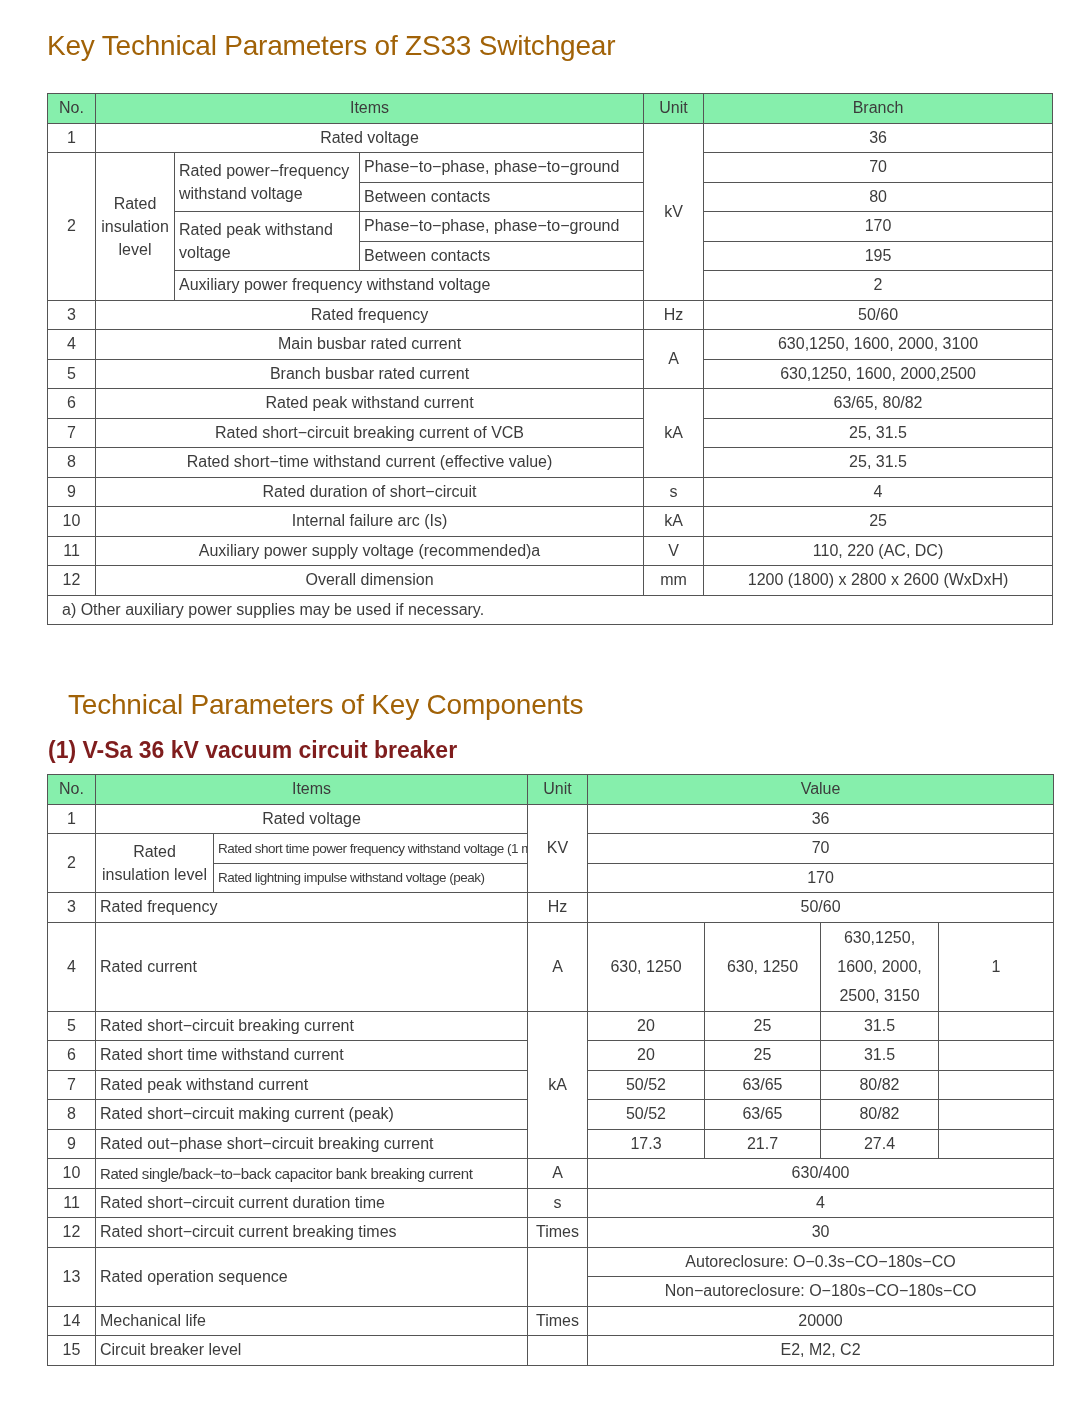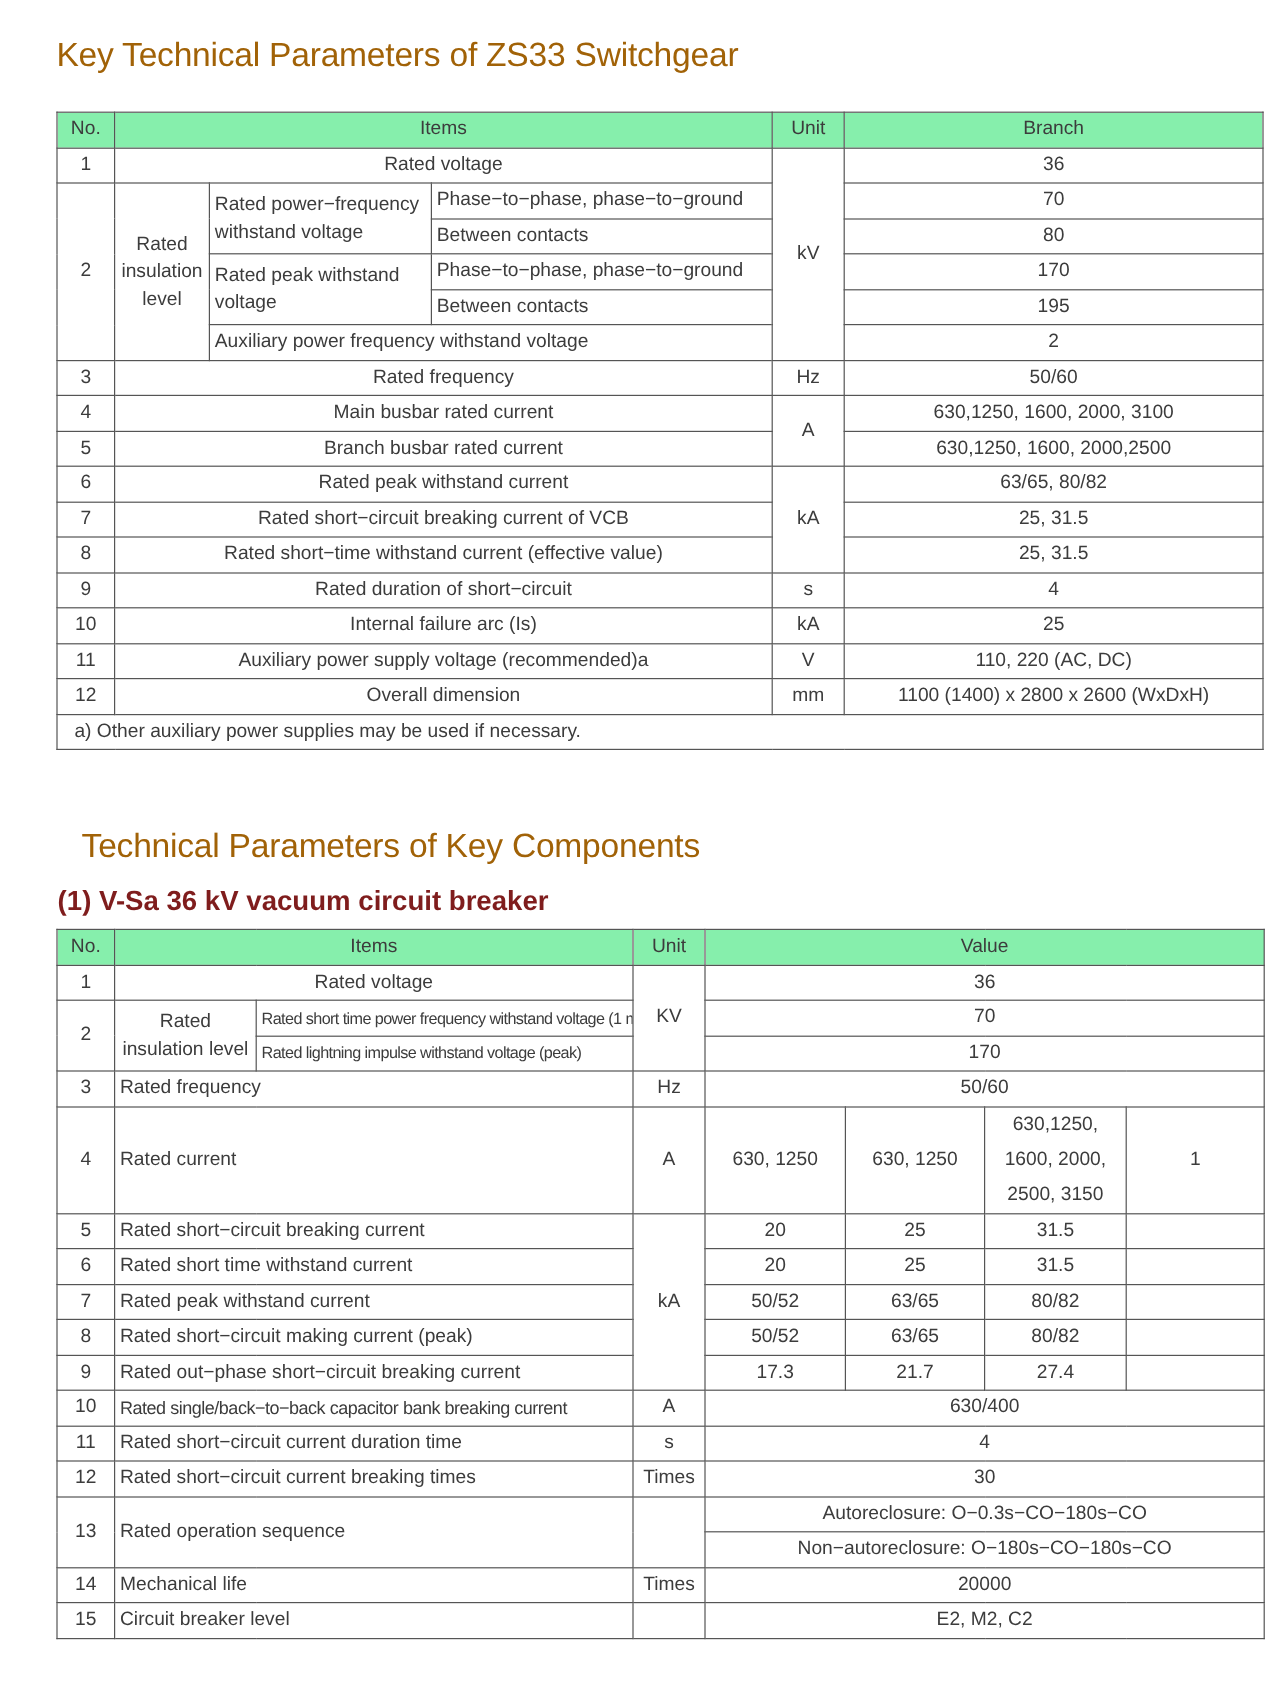--- a/index.html
+++ b/index.html
@@ -116,21 +116,21 @@
   <tr>
     <td>11</td>
     <td colspan="3">Auxiliary power supply voltage (recommended)a</td>
     <td>V</td>
     <td>110, 220 (AC, DC)</td>
   </tr>
   <tr>
     <td>12</td>
     <td colspan="3">Overall dimension</td>
     <td>mm</td>
-    <td>1100 (1400) x 2800 x 2600 (WxDxH)</td>
+    <td>1200 (1800) x 2800 x 2600 (WxDxH)</td>
   </tr>
   <tr>
     <td colspan="6" class="left" style="padding-left:14px;">a) Other auxiliary power supplies may be used if necessary.</td>
   </tr>
 </tbody>
   </table>
 
 <h1 class="title" style="left:50px; top:689px;margin-left:18px;">Technical Parameters of Key Components</h1>
 <h2 class="subtitle" style="left:48px; top:737px;">(1) V-Sa 36 kV vacuum circuit breaker</h2>
 

